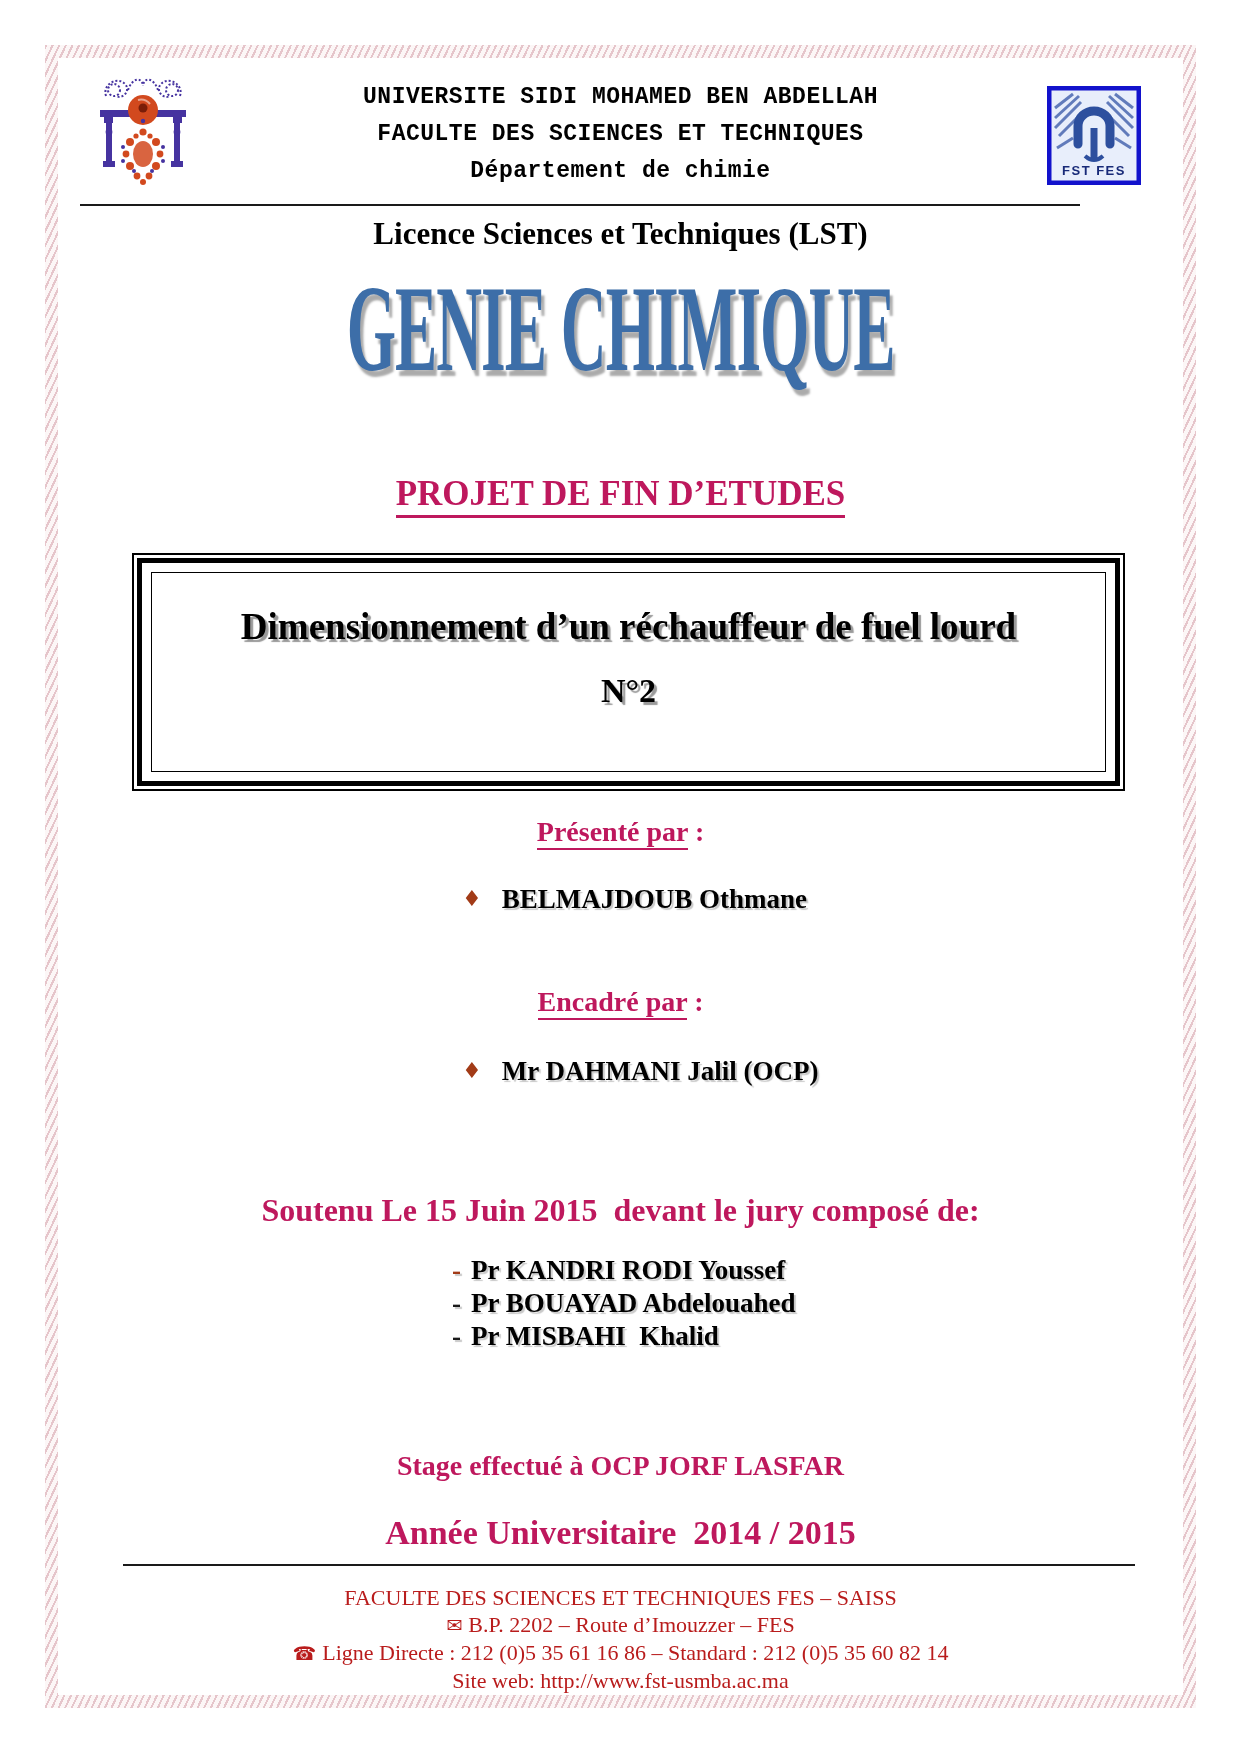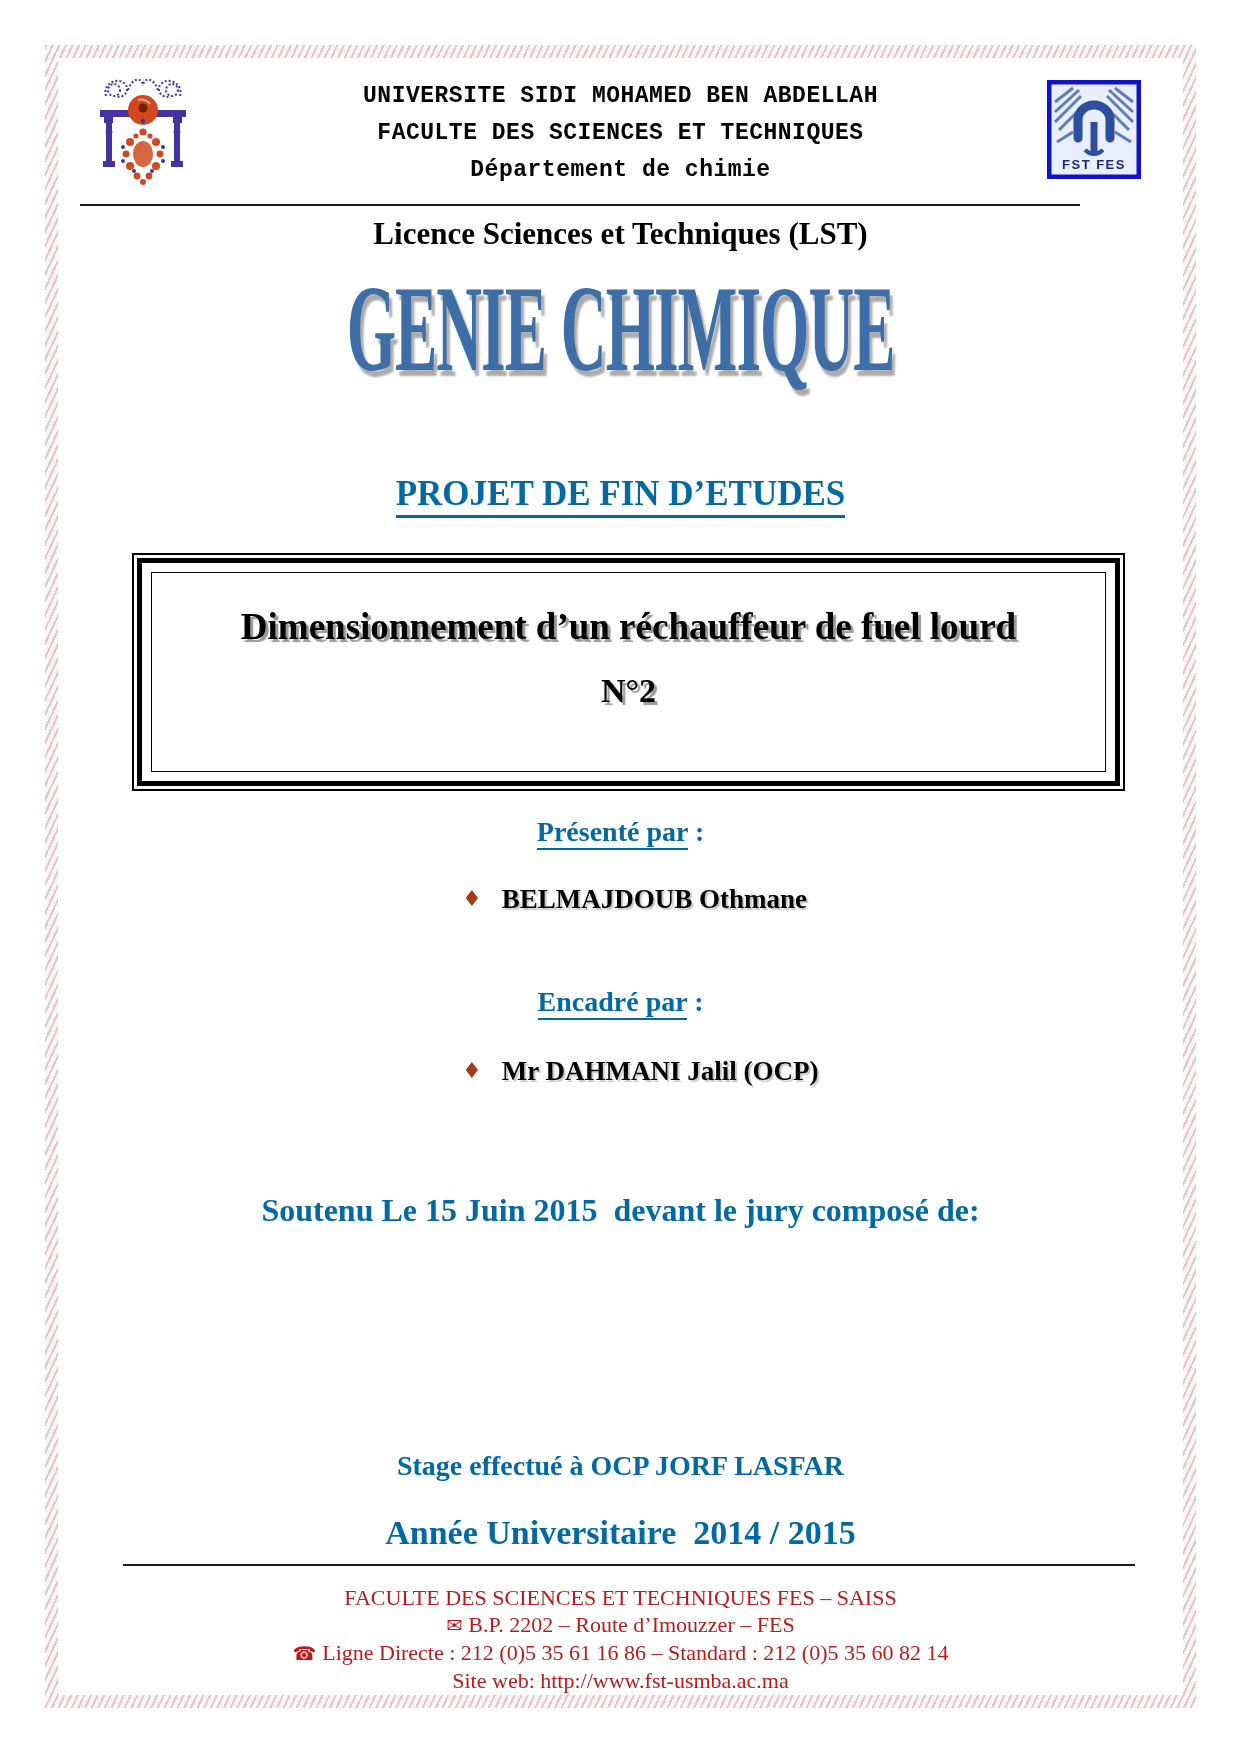--- a/index.html
+++ b/index.html
@@ -13,42 +13,42 @@
     background:
       repeating-linear-gradient(115deg, rgba(209,150,160,.55) 0 2px, rgba(252,246,246,.95) 2px 6px);
   }
   .frame-inner { position:absolute; left:13px; top:13px; right:13px; bottom:13px; background:#ffffff; }
 
   .abs { position:absolute; left:58px; right:58px; }
   .center { text-align:center; }
   .pre { white-space:pre; }
 
   
-  .header-row { position:absolute; top:70px; left:92px; right:100px; display:flex; align-items:flex-start; }
+  .header-row { position:absolute; top:70px; left:92px; right:100px; display:flex; align-items:center; }
   .header-text {
     flex:1; text-align:center; padding-top:8px;
     font-family:"Liberation Mono","DejaVu Sans Mono",monospace;
     font-weight:bold; font-size:23px; line-height:37px; letter-spacing:.5px; color:#000;
   }
   .logo-left { width:102px; height:120px; flex:0 0 auto; }
   .logo-right { width:94px; height:99px; flex:0 0 auto; margin-top:10px; }
 
   .rule1 { position:absolute; top:204px; left:80px; width:1000px; height:2px; background:#1a1a1a; }
   .rule2 { position:absolute; top:1564px; left:123px; width:1012px; height:2px; background:#1a1a1a; }
 
   .licence { top:216px; font-size:31px; font-weight:bold; }
 
   .genie-wrap { top:270px; line-height:118px; }
   .genie {
     display:inline-block; font-size:122px; font-weight:bold; line-height:118px;
     color:#3d6ea8; transform:scaleX(.52); transform-origin:center;
     text-shadow:6px 6px 3px #ababab; letter-spacing:-2px;
   }
 
-  .brown { color:#0369a1; }
+  .brown { color:#be185d; }
   .u2 { border-bottom:2px solid currentColor; padding-bottom:1px; }
   .u3 { border-bottom:3px solid currentColor; padding-bottom:2px; }
 
   .projet { top:474px; font-size:35px; font-weight:bold; }
 
   .tbox { position:absolute; top:553px; left:132px; width:983px; border:2px solid #000; padding:3px; }
   .tbox-mid { border:5px solid #000; padding:9px; }
   .tbox-in { border:1px solid #000; height:198px; text-align:center; }
   .tbox-title { margin-top:32px; font-size:37px; font-weight:bold; text-shadow:3px 3px 1px #9a9a9a; }
   .tbox-num { margin-top:24px; font-size:34px; font-weight:bold; text-shadow:3px 3px 1px #9a9a9a; }
@@ -203,20 +203,31 @@
   </div>
 
   <div class="bullet-list bl2">
     <div>
       <span class="diamond">♦</span><span class="pre">Mr DAHMANI Jalil (OCP)</span>
     </div>
   </div>
 
   <div class="abs center soutenu brown pre">Soutenu Le 15 Juin 2015  devant le jury composé de:</div>
 
+  <div class="jury">
+    <div>
+      <span class="dash" style="color: rgb(162, 59, 23);">-</span><span class="pre">Pr KANDRI RODI Youssef</span>
+    </div>
+    <div>
+      <span class="dash" style="color: rgb(26, 26, 26);">-</span><span class="pre">Pr BOUAYAD Abdelouahed</span>
+    </div>
+    <div>
+      <span class="dash" style="color: rgb(26, 26, 26);">-</span><span class="pre">Pr MISBAHI  Khalid</span>
+    </div>
+  </div>
 
   <div class="abs center stage brown pre">Stage effectué à OCP JORF LASFAR</div>
   <div class="abs center annee brown pre">Année Universitaire  2014 / 2015</div>
 
   <div class="rule2"></div>
 
   <div class="abs center footer">
     <div>FACULTE DES SCIENCES ET TECHNIQUES FES – SAISS</div>
     <div>
       <span class="f-icon">✉</span><span>B.P. 2202 – Route d’Imouzzer – FES</span>

